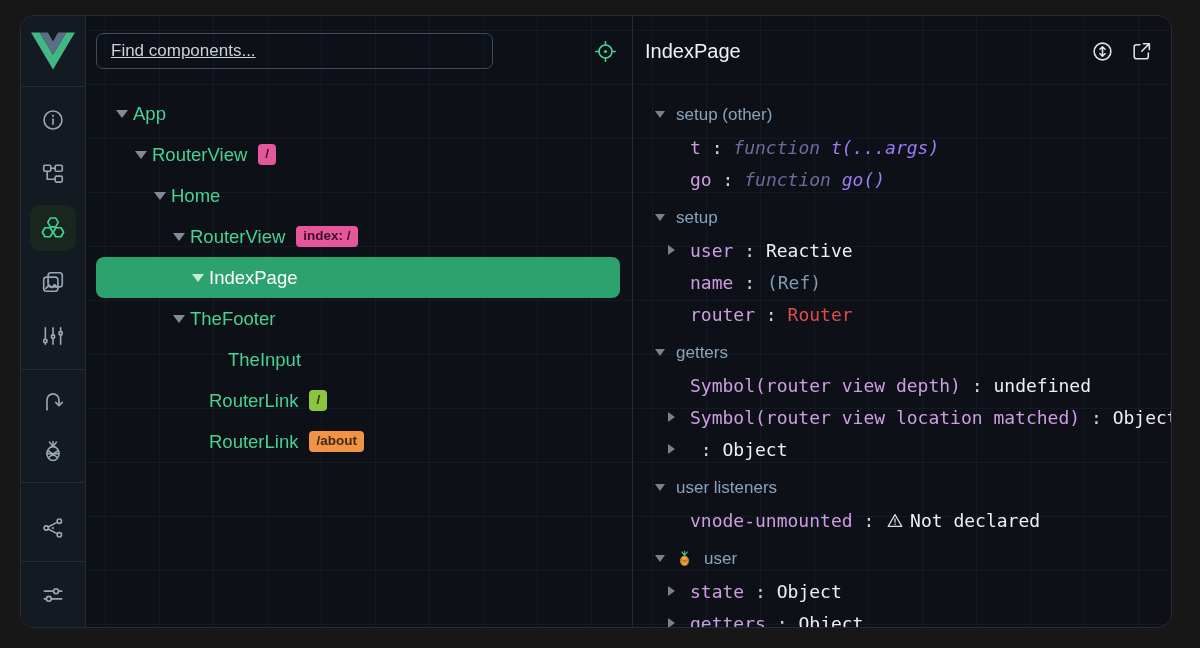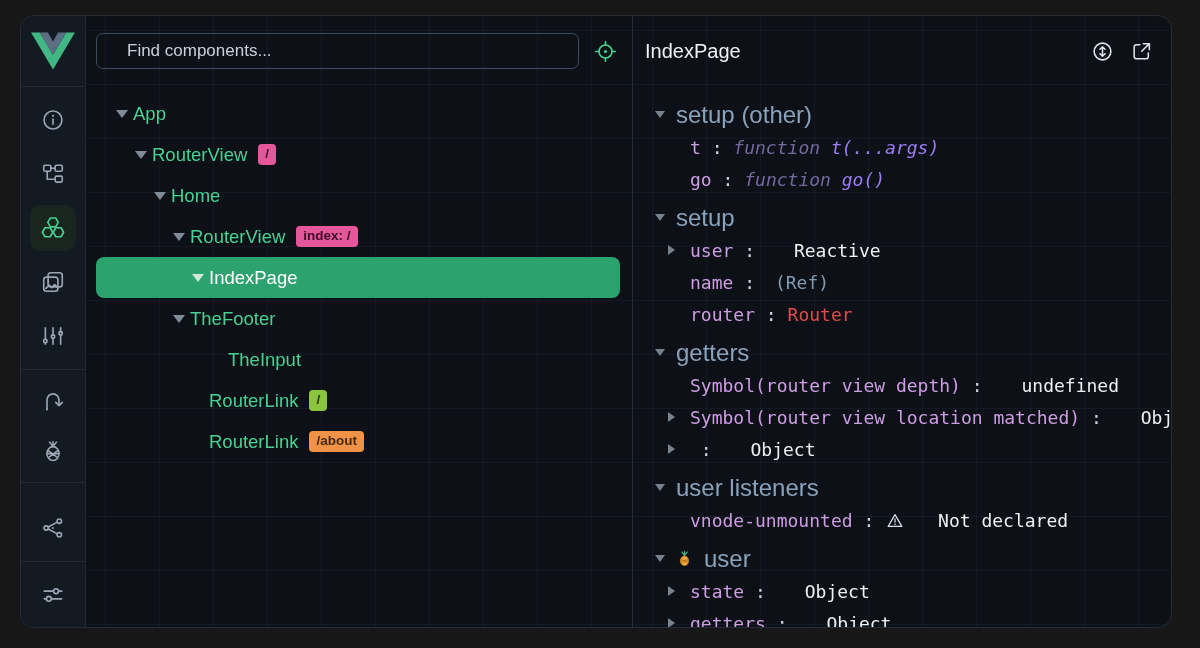--- a/index.html
+++ b/index.html
@@ -24,22 +24,22 @@
 
   
   .gridbg{background-image:
      linear-gradient(to right, rgba(140,170,220,0.055) 1px, transparent 1px),
      linear-gradient(to bottom, rgba(140,170,220,0.055) 1px, transparent 1px);
      background-size:54px 54px;background-position:19px 14px;}
 
   
   .tree-panel{width:547px;flex:none;border-right:1px solid #262d38;position:relative;overflow:hidden;}
   .top-bar{height:70px;display:flex;align-items:center;padding:0 15px 0 10px;}
-  .search-box{width:483px;height:36px;border:1px solid #3c4b5f;border-radius:7px;background:transparent;
-    color:#cdd4dc;font-size:17px;padding:0 30px;outline:none;flex:none;font-family:"Liberation Sans",sans-serif;}
+  .search-box{width:397px;height:36px;border:1px solid #3c4b5f;border-radius:7px;background:transparent;
+    color:#cdd4dc;font-size:17px;padding:0 14px;outline:none;flex:none;font-family:"Liberation Sans",sans-serif;text-decoration:underline;}
   .search-box::placeholder{color:#c8d0d9;opacity:1;}
   .target-btn{margin-left:auto;display:flex;align-items:center;cursor:pointer;}
 
   .tree-rows{padding-top:7px;}
   .tree-row{height:41px;display:flex;align-items:center;color:#47d193;font-size:18.5px;cursor:pointer;}
   .tree-row.selected{background:#2ca26f;border-radius:8px;color:#ffffff;font-weight:500;}
   .expander{width:17px;display:flex;align-items:center;flex:none;}
   .tri-d{width:0;height:0;border-left:6px solid transparent;border-right:6px solid transparent;
     border-top:8px solid #818b97;}
   .selected .tri-d{border-top-color:#cde9da;}
@@ -52,33 +52,33 @@
 
   
   .right-panel{flex:1;position:relative;overflow:hidden;}
   .rp-header{height:70px;display:flex;align-items:center;padding:0 18px 0 12px;}
   .rp-title{font-size:20px;color:#eef2f6;font-weight:500;}
   .rp-icons{margin-left:auto;display:flex;align-items:center;gap:16px;}
   .hdr-btn{display:flex;align-items:center;cursor:pointer;}
 
   .insp{padding:12px 0 0 22px;font-family:"DejaVu Sans Mono",monospace;font-size:18px;}
   .sec-header{height:33px;display:flex;align-items:center;gap:11px;color:#89a2bb;
-    font-family:"Liberation Sans",sans-serif;font-size:24px;margin-top:6px;cursor:pointer;}
+    font-family:"Liberation Sans",sans-serif;font-size:17px;margin-top:6px;cursor:pointer;}
   .sec-header:first-child{margin-top:0;}
   .tri-sd{width:0;height:0;border-left:5.5px solid transparent;border-right:5.5px solid transparent;
     border-top:7.5px solid #78828e;flex:none;}
   .sec-ico{display:flex;align-items:center;}
   .insp-row{height:32px;display:flex;align-items:center;position:relative;padding-left:35px;
     white-space:pre;cursor:pointer;}
   .row-arrow{position:absolute;left:13px;top:50%;transform:translateY(-50%);width:0;height:0;
     border-top:5.5px solid transparent;border-bottom:5.5px solid transparent;border-left:7.5px solid #78828e;}
   .k{color:#cf9de4;}
   .colon{color:#cdd3da;}
-  .v-plain{color:#edf0f4;margin-left:28px;}
-  .v-ref{color:#7f9bb3;margin-left:9px;}
+  .v-plain{color:#edf0f4;}
+  .v-ref{color:#7f9bb3;margin-left:1px;}
   .v-error{color:#e04b4b;}
   .v-kw{color:#76679f;font-style:italic;}
   .v-sig{color:#9d7cf6;font-style:italic;}
   .warn-ico{display:flex;align-items:center;margin:0 7px 0 2px;}
 </style>
 </head>
 <body>
 
 <div class="window">
 

